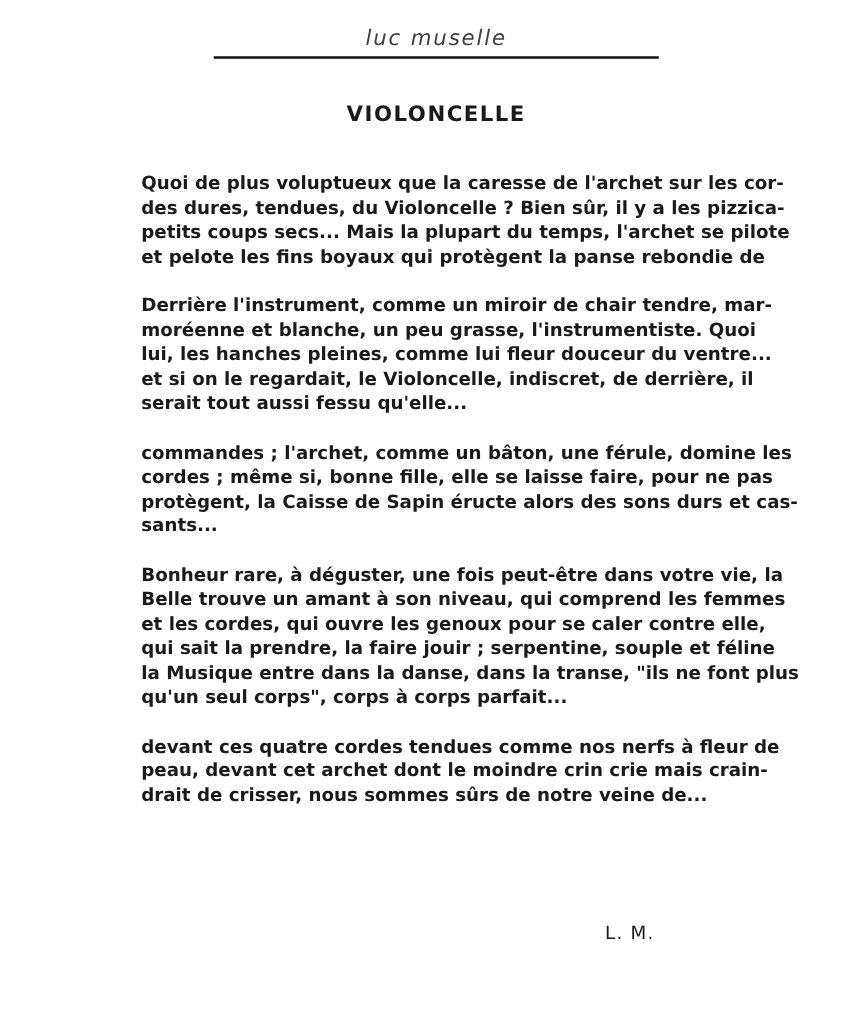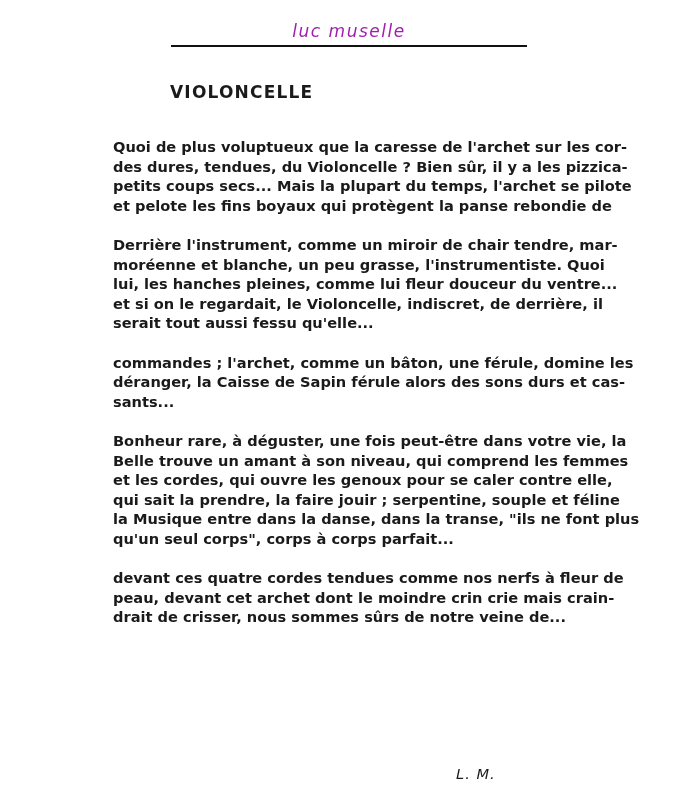--- a/index.html
+++ b/index.html
@@ -17,36 +17,37 @@
     }
     .author {
       position: absolute;
       left: 170px;
       width: 358px;
       top: 20px;
       text-align: center;
       font-style: italic;
       font-size: 17px;
       letter-spacing: 1.5px;
-      color: #a21caf;
+      color: #404040;
       line-height: 22px;
     }
     .rule {
       position: absolute;
       left: 171px;
       top: 45px;
       width: 356px;
       height: 2px;
       background: #111111;
     }
     .title {
       position: absolute;
       left: 170px;
       width: 358px;
       top: 81px;
+      text-align: center;
       font-size: 17px;
       font-weight: bold;
       letter-spacing: 1.2px;
       line-height: 22px;
       color: #1a1a1a;
     }
     .body-text {
       position: absolute;
       left: 113px;
       top: 137px;
@@ -58,28 +59,26 @@
     .para {
       margin: 0 0 19.6px 0;
     }
     .line {
       display: block;
       white-space: nowrap;
       font-weight: bold;
     }
     .signature {
       position: absolute;
-      left: 456px;
+      left: 484px;
       top: 737px;
-      font-style: italic;
       font-size: 14.6px;
       letter-spacing: 1px;
       line-height: 20px;
       color: #1a1a1a;
-      margin-top: 27px;
     }
   </style>
 </head>
 <body>
 
 <div class="author">luc muselle</div>
 <div class="rule"></div>
 <h1 class="title" style="margin:0;">VIOLONCELLE</h1>
 
 <div class="body-text">
@@ -91,21 +90,22 @@
   </p>
   <p class="para">
     <span class="line">Derrière l'instrument, comme un miroir de chair tendre, mar-</span>
     <span class="line">moréenne et blanche, un peu grasse, l'instrumentiste. Quoi</span>
     <span class="line">lui, les hanches pleines, comme lui fleur douceur du ventre...</span>
     <span class="line">et si on le regardait, le Violoncelle, indiscret, de derrière, il</span>
     <span class="line">serait tout aussi fessu qu'elle...</span>
   </p>
   <p class="para">
     <span class="line">commandes ; l'archet, comme un bâton, une férule, domine les</span>
-    <span class="line">déranger, la Caisse de Sapin férule alors des sons durs et cas-</span>
+    <span class="line">cordes ; même si, bonne fille, elle se laisse faire, pour ne pas</span>
+    <span class="line">protègent, la Caisse de Sapin éructe alors des sons durs et cas-</span>
     <span class="line">sants...</span>
   </p>
   <p class="para">
     <span class="line">Bonheur rare, à déguster, une fois peut-être dans votre vie, la</span>
     <span class="line">Belle trouve un amant à son niveau, qui comprend les femmes</span>
     <span class="line">et les cordes, qui ouvre les genoux pour se caler contre elle,</span>
     <span class="line">qui sait la prendre, la faire jouir ; serpentine, souple et féline</span>
     <span class="line">la Musique entre dans la danse, dans la transe, "ils ne font plus</span>
     <span class="line">qu'un seul corps", corps à corps parfait...</span>
   </p>

